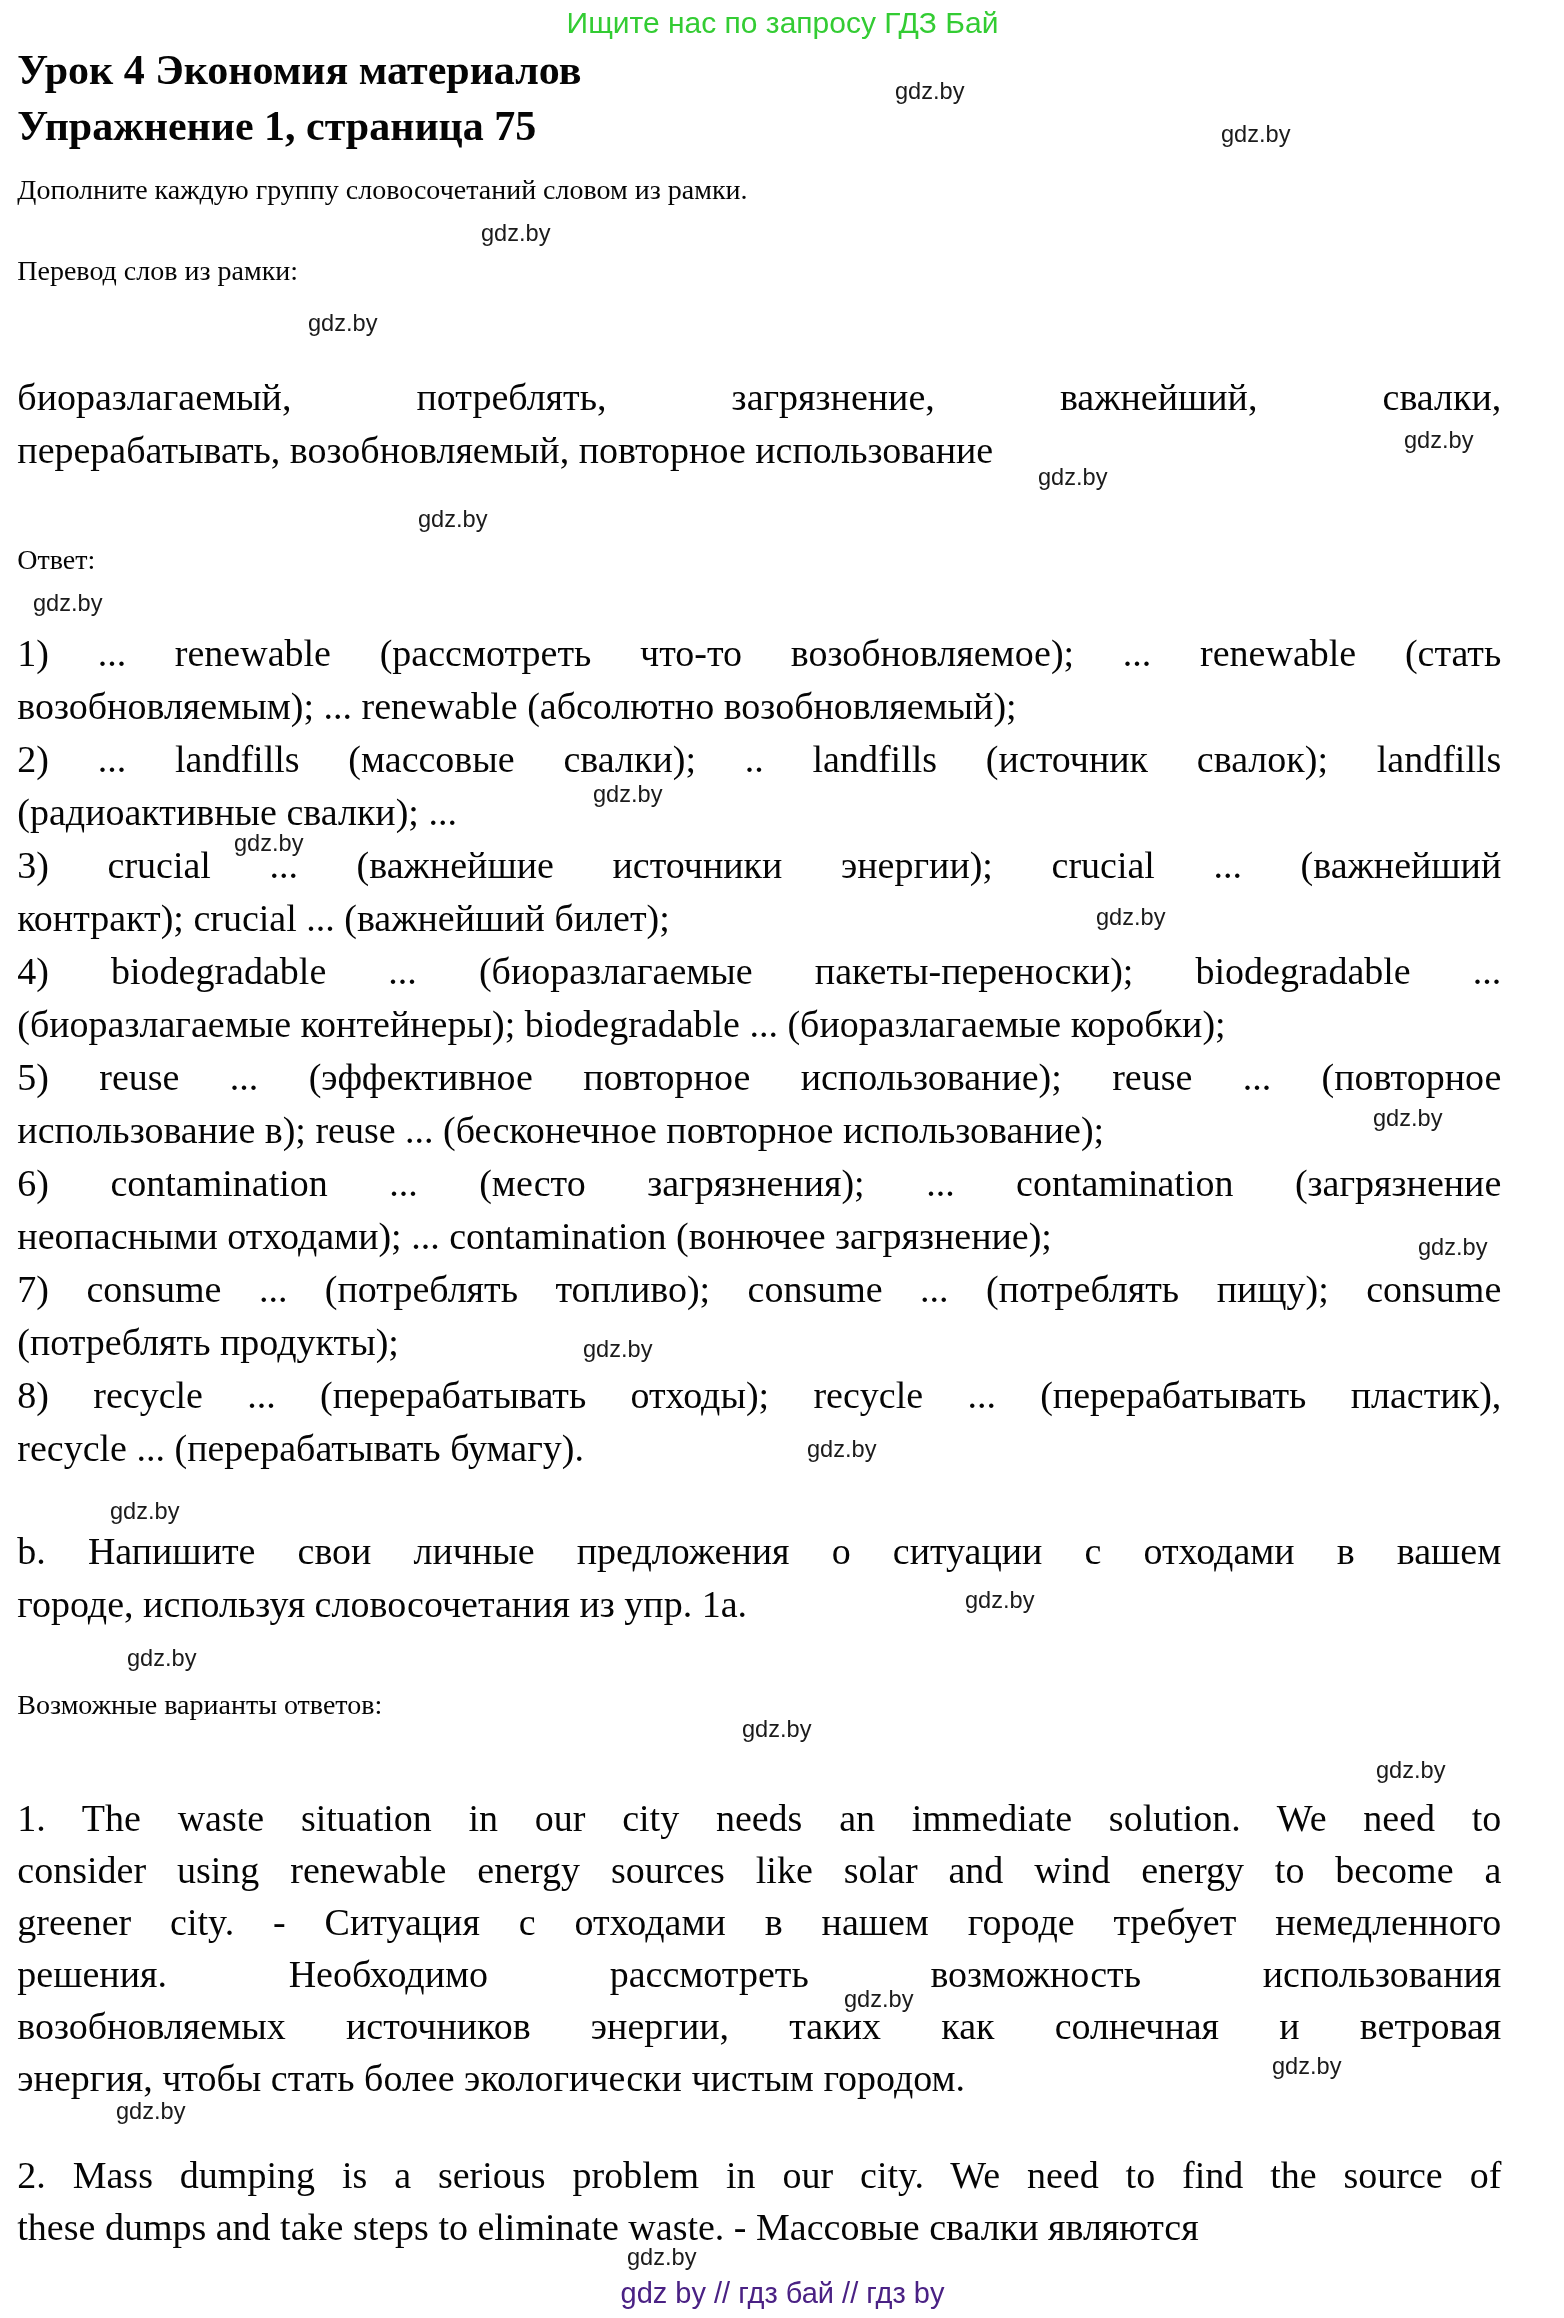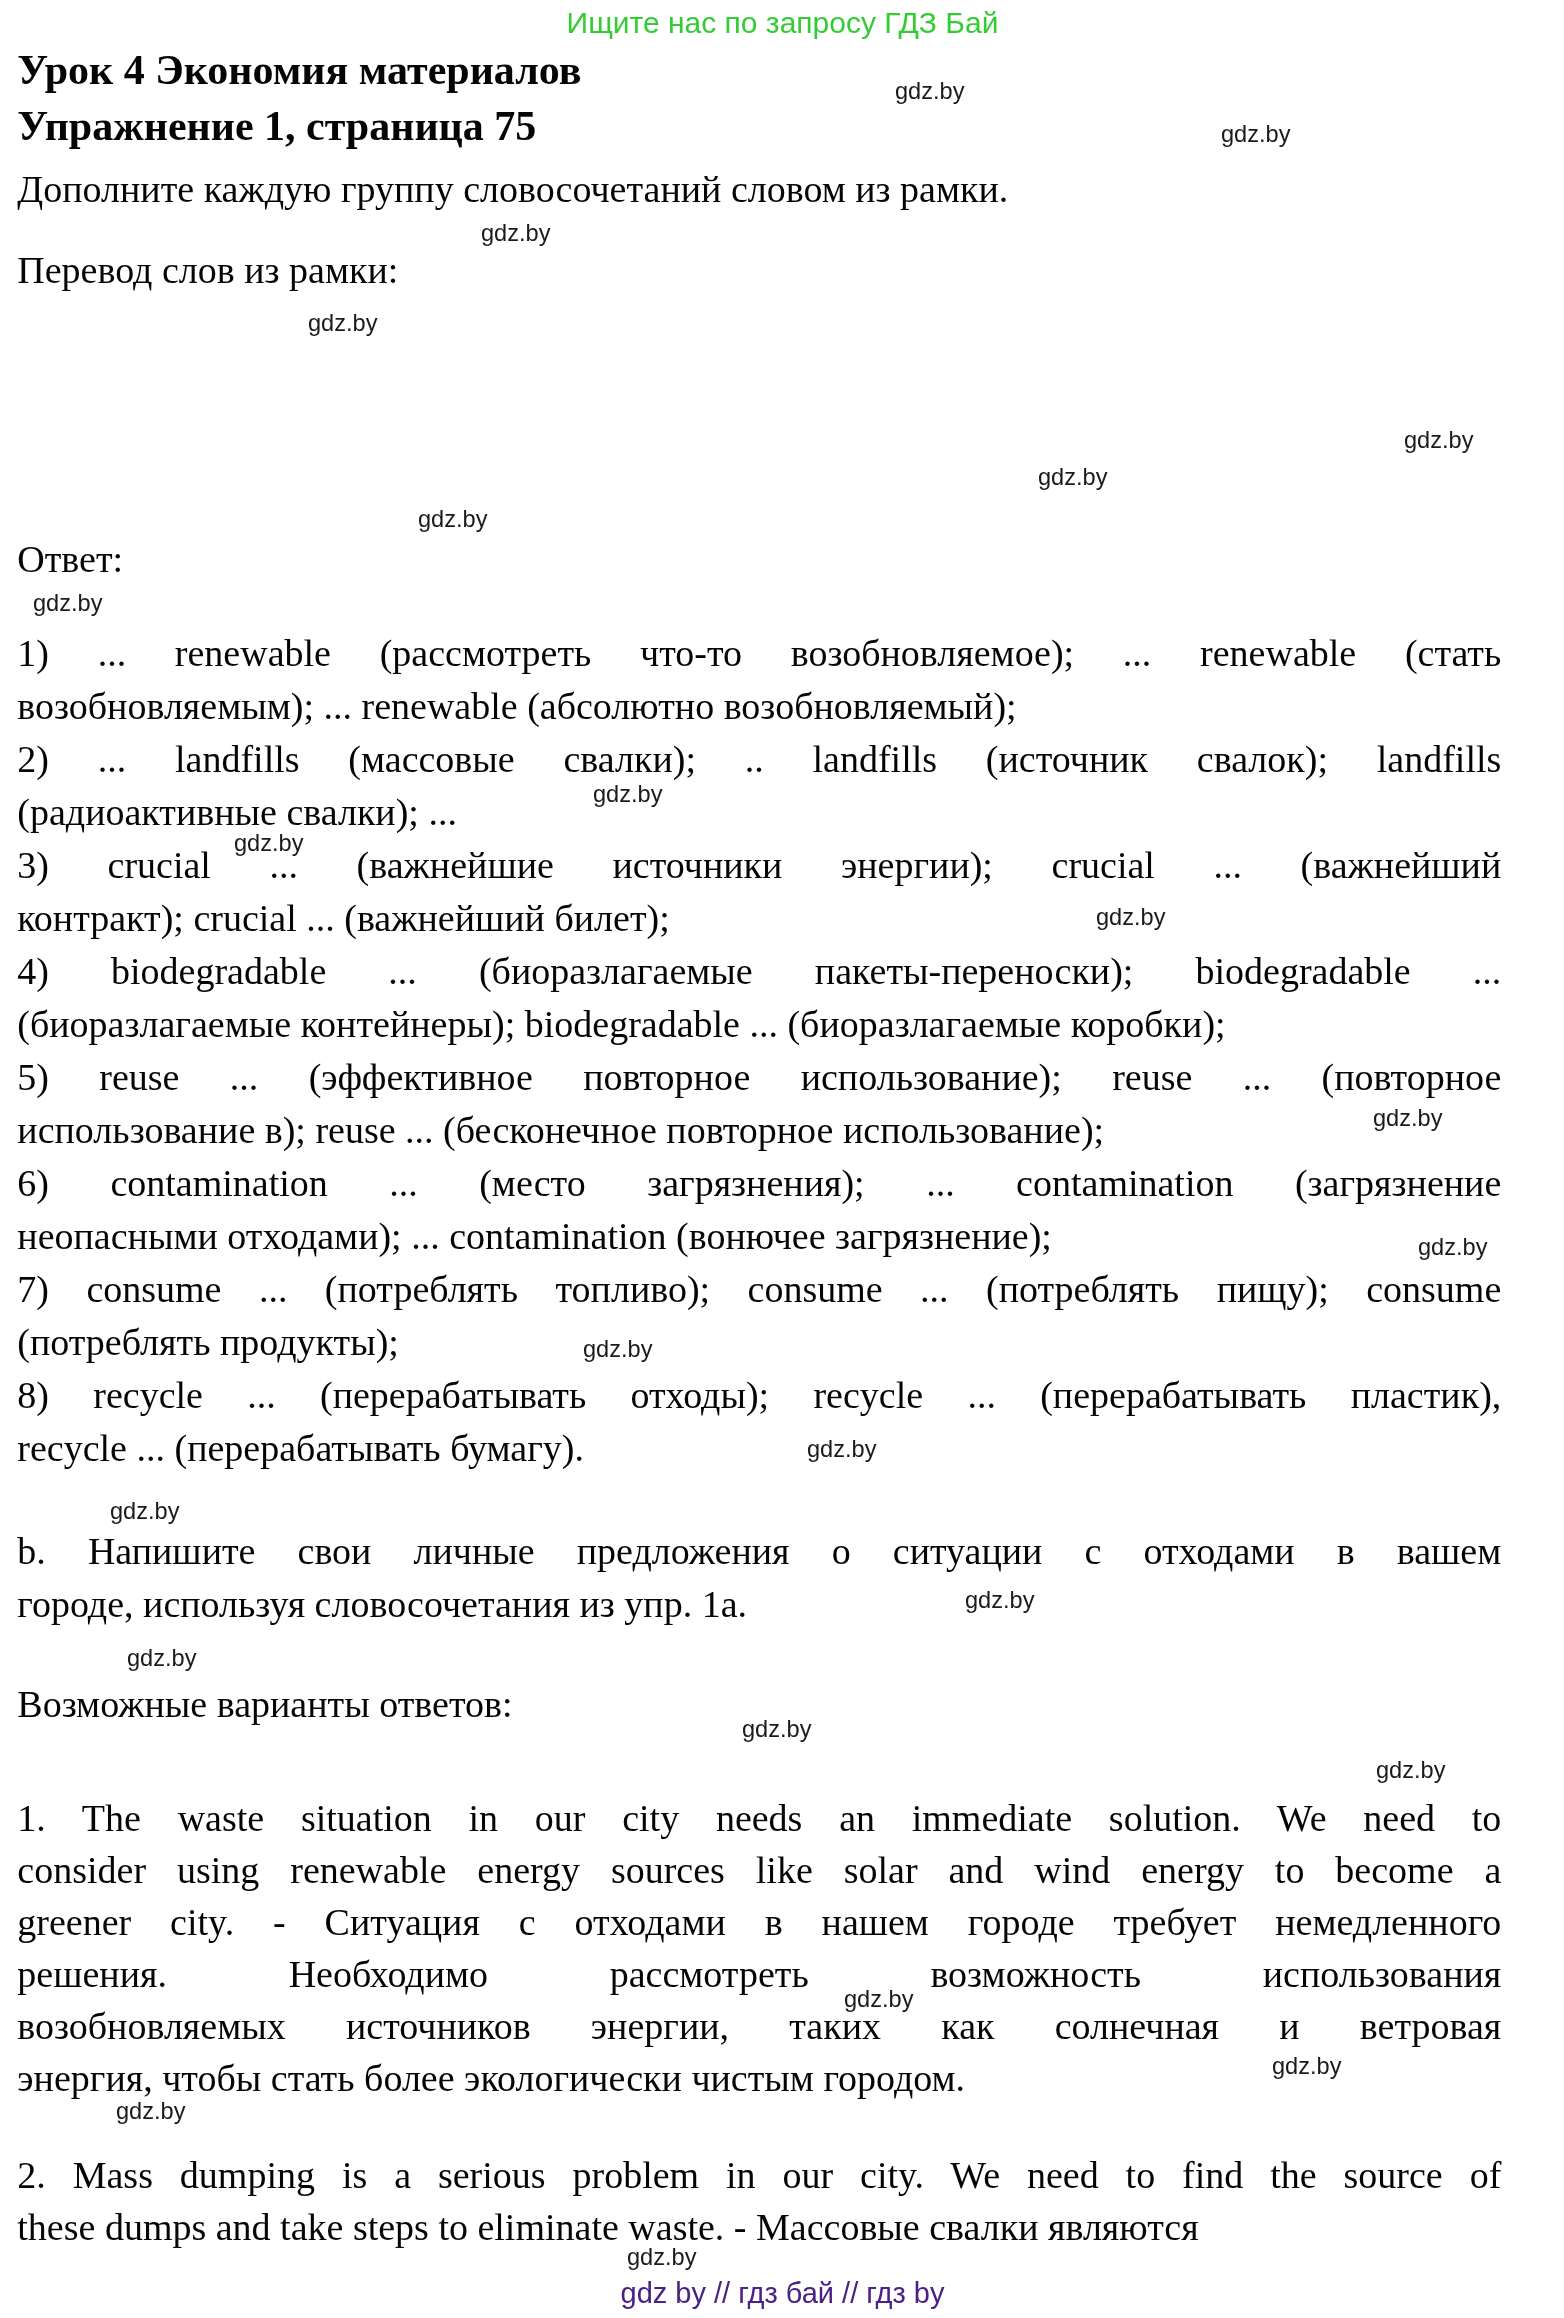--- a/index.html
+++ b/index.html
@@ -20,21 +20,21 @@
   }
   .title{
     position:absolute;left:17.3px;
     font-size:42px;font-weight:bold;
     letter-spacing:0px;white-space:nowrap;
   }
   .t1{top:46px;}
   .t2{top:102px;}
   .line{
     position:absolute;left:17.3px;width:1484px;
-    font-size:38px;line-height:53px;
+    font-size:28px;line-height:53px;
   }
   .block{position:absolute;left:17.3px;width:1484px;}
   .bl{font-size:38px;line-height:53px;}
   .sm .bl{line-height:52px;}
   .j{text-align:justify;text-align-last:justify;}
   .instruction{top:163px;}
   .perevod{top:244px;}
   .wordbox{top:371px;}
   .otvet{top:533px;}
   .answers{top:627px;}
@@ -64,20 +64,24 @@
 
   <div class="banner" style="color: rgb(51, 204, 51);">Ищите нас по запросу ГДЗ Бай</div>
 
   <div class="title t1">Урок 4 Экономия материалов</div>
   <div class="title t2">Упражнение 1, страница 75</div>
 
   <div class="line instruction">Дополните каждую группу словосочетаний словом из рамки.</div>
 
   <div class="line perevod">Перевод слов из рамки:</div>
 
+  <div class="block wordbox">
+    <div class="bl j">биоразлагаемый, потреблять, загрязнение, важнейший, свалки,</div>
+    <div class="bl">перерабатывать, возобновляемый, повторное использование</div>
+  </div>
 
   <div class="line otvet">Ответ:</div>
 
   <div class="block answers">
     <div class="bl j">1) ... renewable (рассмотреть что-то возобновляемое); ... renewable (стать</div>
     <div class="bl">возобновляемым); ... renewable (абсолютно возобновляемый);</div>
     <div class="bl j">2) ... landfills (массовые свалки); .. landfills (источник свалок); landfills</div>
     <div class="bl">(радиоактивные свалки); ...</div>
     <div class="bl j">3) crucial ... (важнейшие источники энергии); crucial ... (важнейший</div>
     <div class="bl">контракт); crucial ... (важнейший билет);</div>

